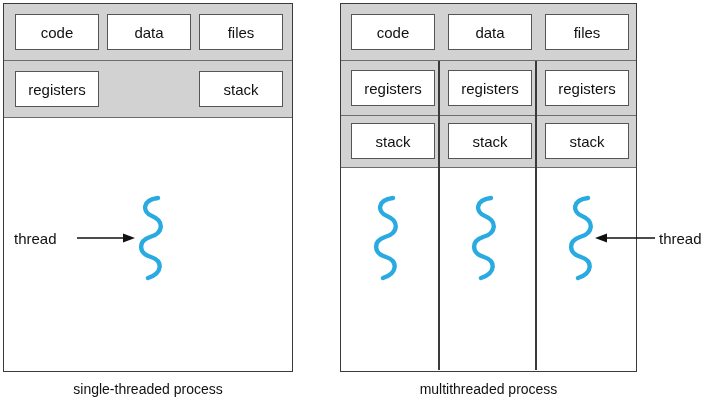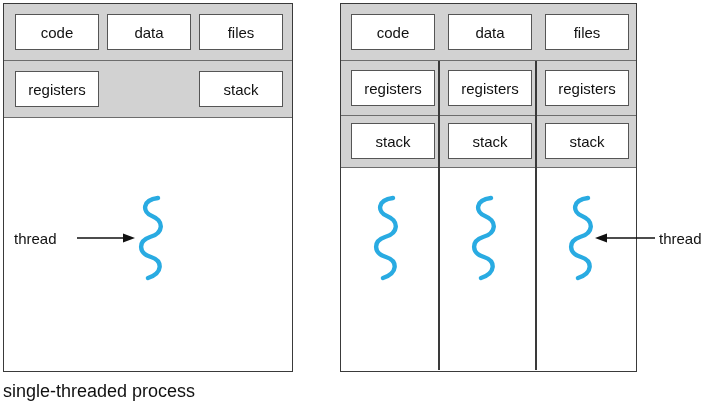--- a/index.html
+++ b/index.html
@@ -84,22 +84,23 @@
   .annot-label{
     position:absolute;
     font-size:15px;color:#111111;
     white-space:nowrap;line-height:1;text-align:right;
   }
   .annot-arrow{position:absolute;}
 
   
   .caption{
     position:absolute;
-    font-size:18px;color:#111111;
+    font-size:14px;color:#111111;
     white-space:nowrap;line-height:1;
+    text-align:center;
   }
   #caption-single{left:3px;top:382px;width:290px;}
   #caption-multi{left:340px;top:382px;width:297px;}
 </style>
 </head>
 <body>
 
 <div class="stage">
 
   <div class="process" id="single-process">
@@ -170,14 +171,15 @@
     <div class="col-div" id="col-div-2"></div>
   </div>
 
   <svg class="annot-arrow" style="left:593px;top:230px;" width="62" height="16" viewBox="0 0 62 16">
     <line x1="13" y1="8" x2="62" y2="8" stroke="#111111" stroke-width="1.7"></line>
     <polygon points="2,8 14,3.4 14,12.6" fill="#111111"></polygon>
   </svg>
   <div class="annot-label" id="multi-thread-label" style="left:659px;top:231px;">thread</div>
 
   <div class="caption" id="caption-single">single-threaded process</div>
+  <div class="caption" id="caption-multi">multithreaded process</div>
 
 </div>
 
 </body></html>

